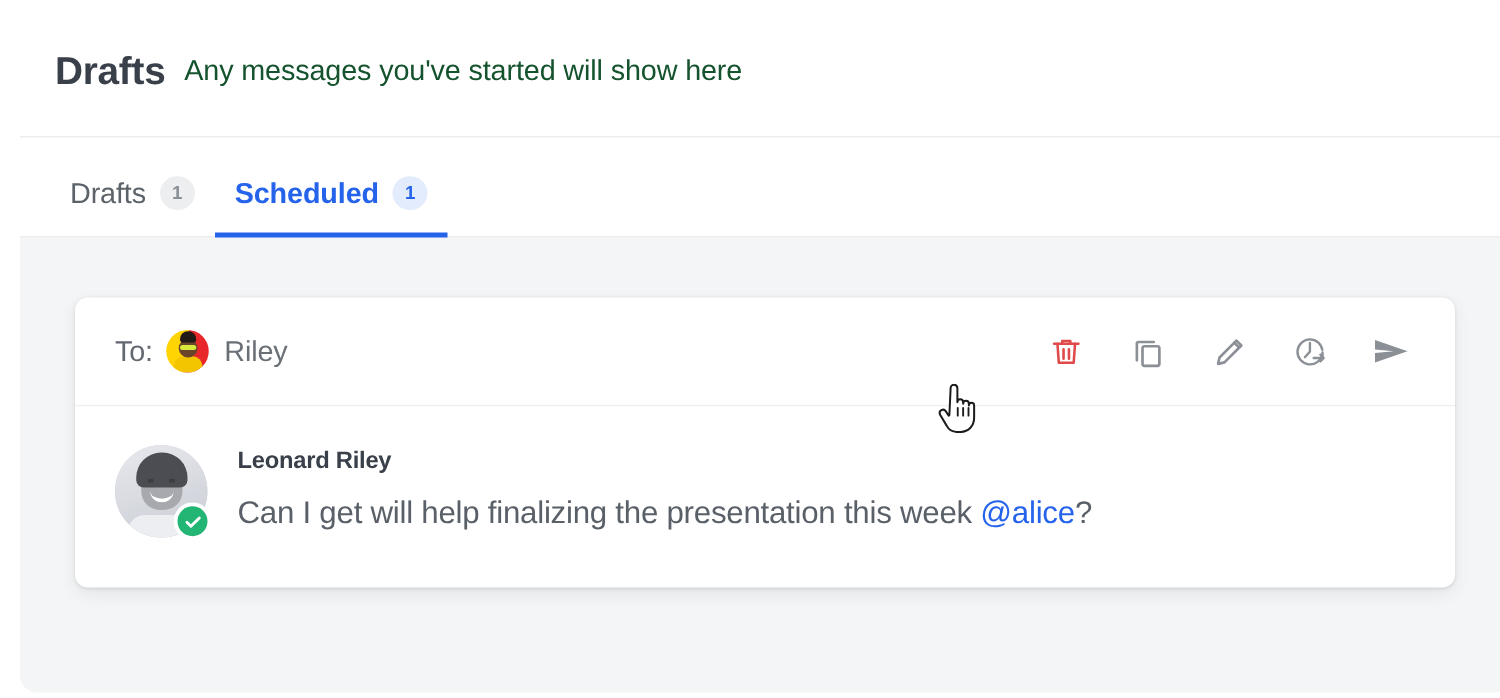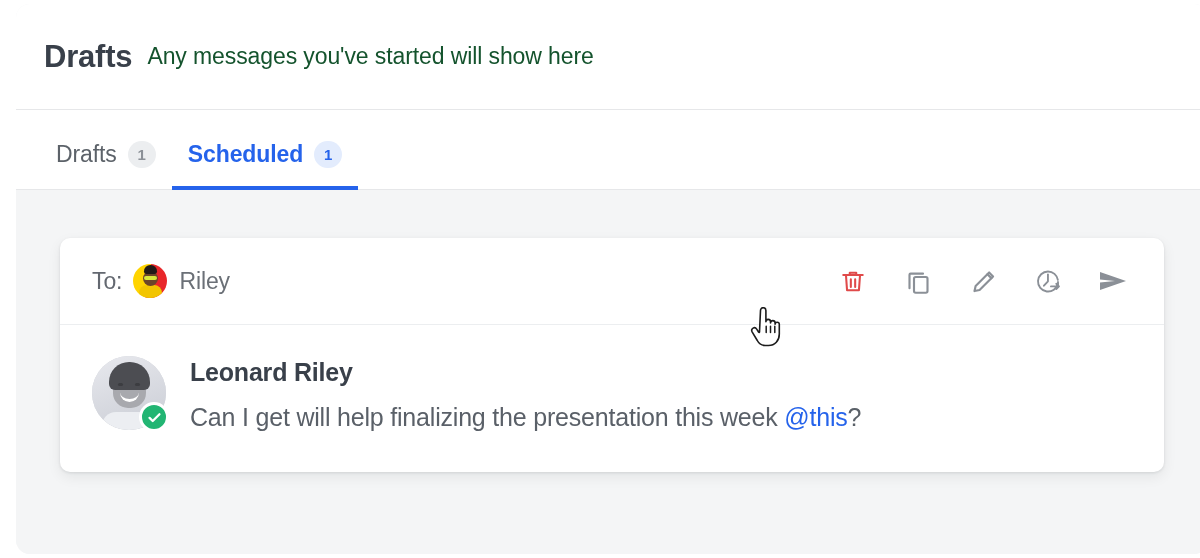--- a/index.html
+++ b/index.html
@@ -251,21 +251,21 @@
     display: flex;
     align-items: center;
     justify-content: center;
   }
 
   .msg-text-col {
     margin-left: 24px;
     padding-top: 5px;
   }
   .msg-author {
-    font-size: 25px;
+    font-size: 19px;
     font-weight: bold;
     color: #39404a;
     letter-spacing: -0.2px;
   }
   .msg-text {
     font-size: 25px;
     color: #5a6068;
     margin-top: 16px;
     letter-spacing: -0.2px;
     white-space: nowrap;
@@ -373,21 +373,21 @@
           <div class="check-badge">
             <svg width="17" height="17" viewBox="0 0 24 24" fill="none" stroke="#ffffff" stroke-width="3.2" stroke-linecap="round" stroke-linejoin="round">
               <path d="M5 12.5l4.5 4.5L19 7.5"></path>
             </svg>
           </div>
         </div>
 
         <div class="msg-text-col">
           <div class="msg-author">Leonard Riley</div>
           <div class="msg-text">
-            <span>Can I get will help finalizing the presentation this week </span><span class="mention">@this</span><span>?</span>
+            <span>Can I get will help finalizing the presentation this week </span><span class="mention">@alice</span><span>?</span>
           </div>
         </div>
       </div>
 
     </div>
   </div>
 
   <div class="cursor">
     <svg width="36" height="44" viewBox="0 0 36 44">
       <path d="M11.5 3.5c0-1.6 1.2-2.8 2.7-2.8s2.7 1.2 2.7 2.8v11.2

